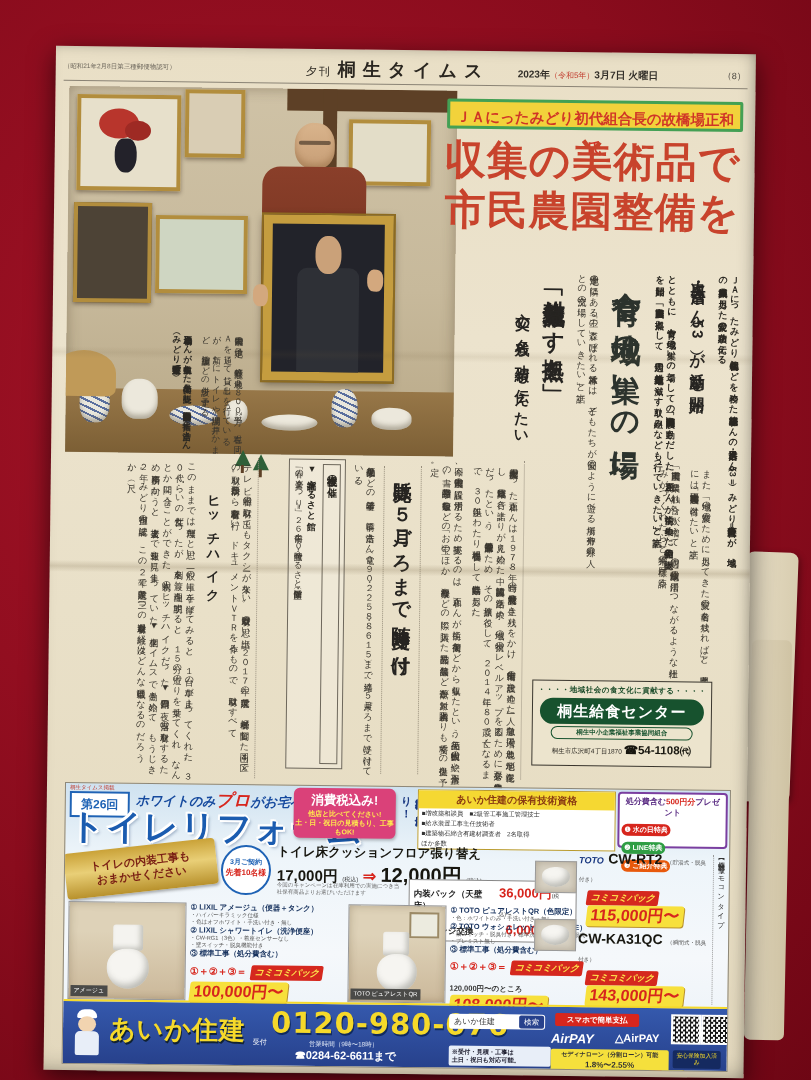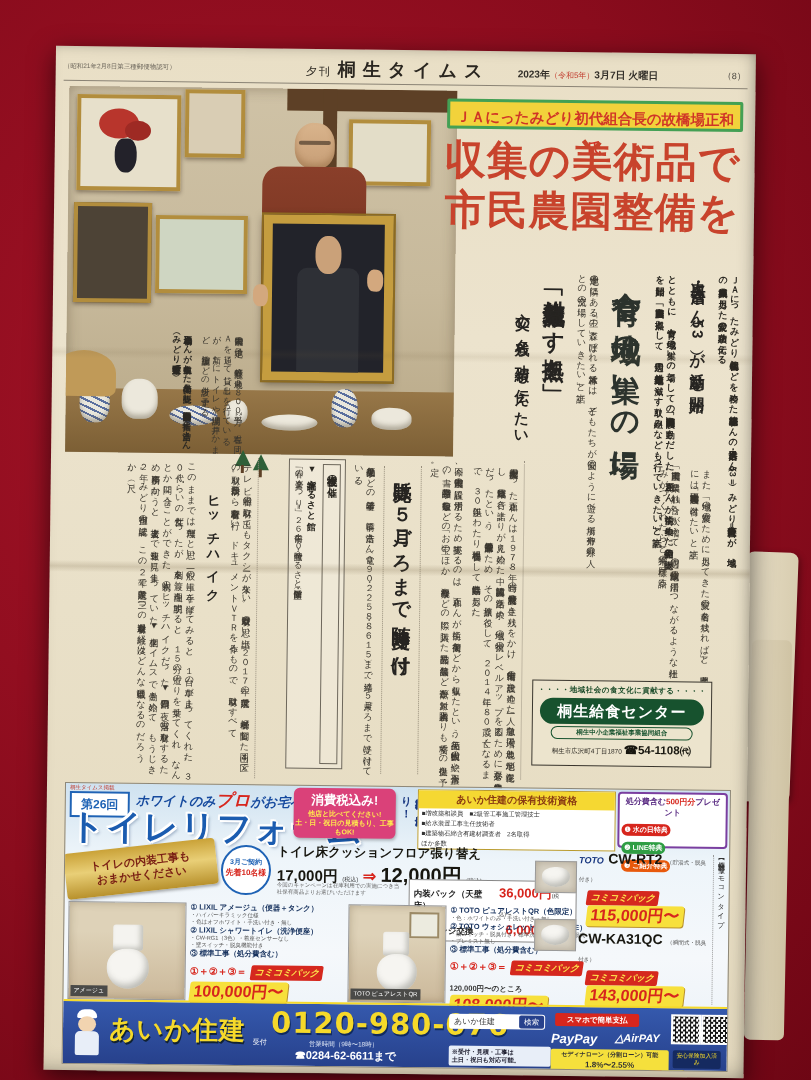--- a/index.html
+++ b/index.html
@@ -133,21 +133,21 @@
   .f-company{position:absolute;left:46px;top:10px;font-weight:800;font-size:26px;color:#f5d92a;text-shadow:1px 2px 0 #123;letter-spacing:1px;}
   .f-recv{position:absolute;left:190px;top:34px;font-size:7px;color:#fff;}
   .f-phone{position:absolute;left:208px;top:2px;font-weight:800;font-size:29px;color:#f5d92a;font-family:"DejaVu Sans",sans-serif;text-shadow:1px 2px 0 #102a5e;letter-spacing:1px;}
   .f-hours{position:absolute;left:246px;top:36px;font-size:6.5px;color:#dfe7f5;}
   .f-tel2{position:absolute;left:232px;top:44px;font-weight:700;font-size:11px;color:#fff;}
   .f-note{position:absolute;left:386px;top:40px;width:96px;background:#e8eef8;color:#223;font-size:6.2px;line-height:8px;padding:2px 3px;border-radius:2px;font-weight:700;}
   .f-search{position:absolute;left:386px;top:8px;width:96px;height:15px;background:#fff;border-radius:3px;font-size:8px;color:#333;line-height:15px;padding-left:5px;box-sizing:border-box;}
   .f-search .btn{position:absolute;right:1px;top:1px;bottom:1px;background:#27418c;color:#fff;border-radius:2px;padding:0 5px;font-size:7.5px;line-height:13px;}
   .f-pay{position:absolute;left:492px;top:6px;width:84px;height:13px;background:#d7261d;color:#fff;font-weight:800;font-size:7.5px;text-align:center;line-height:13px;border-radius:2px;}
   .f-paypay{position:absolute;left:488px;top:24px;color:#fff;font-weight:800;font-style:italic;font-size:13px;}
-  .f-airpay{position:absolute;left:552px;top:24px;color:#fff;font-weight:700;font-size:11px;font-style:italic;}
+  .f-airpay{position:absolute;left:552px;top:24px;color:#fff;font-weight:700;font-size:11px;}
   .f-loan{position:absolute;left:488px;top:42px;width:118px;background:#f5e03c;color:#333;text-align:center;border-radius:2px;padding:1px 0;}
   .f-loan .l1{font-size:6px;font-weight:700;}
   .f-loan .l2{font-size:8px;font-weight:800;}
   .f-ins2{position:absolute;left:610px;top:42px;width:46px;background:#152a60;color:#f5d92a;font-size:5.8px;text-align:center;padding:2px 1px;border-radius:2px;line-height:7px;}
   .qr{position:absolute;top:6px;width:26px;height:26px;background:#fff;padding:2px;}
   .qr .px{width:100%;height:100%;background-image:repeating-conic-gradient(#111 0% 25%, #fff 0% 50%);background-size:5px 5px;}
 </style>
 </head>
 <body>
 
@@ -418,21 +418,21 @@
       <div class="f-tel2">☎0284-62-6611まで</div>
       <div class="f-note">
         <span>※受付・見積・工事は</span><br>
         <span>土日・祝日も対応可能。</span>
       </div>
       <div class="f-search">
         <span>あいか住建</span>
         <span class="btn">検索</span>
       </div>
       <div class="f-pay">スマホで簡単支払</div>
-      <div class="f-paypay">PayPay</div>
+      <div class="f-paypay">AirPAY</div>
       <div class="f-airpay">△AirPAY</div>
       <div class="f-loan">
         <div class="l1">セディナローン（分割ローン）可能</div>
         <div class="l2">1.8%〜2.55%</div>
       </div>
       <div class="f-ins2">安心保険加入済み</div>
       <div class="qr" style="left:608px;">
           <div class="px"></div>
         </div>
       <div class="qr" style="left:638px;">

